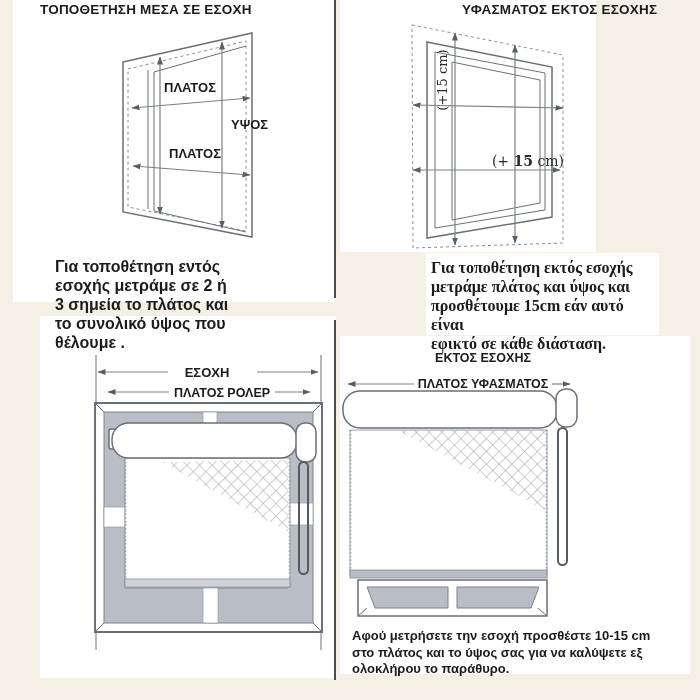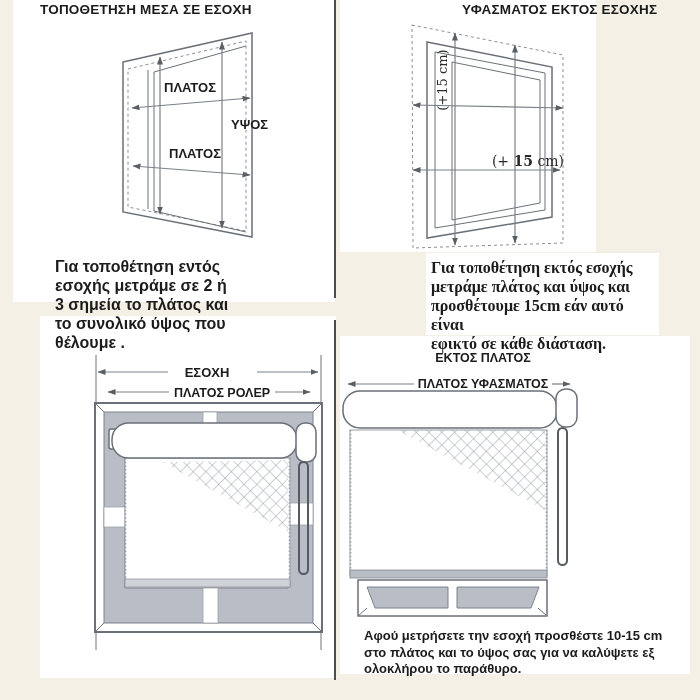--- a/index.html
+++ b/index.html
@@ -146,21 +146,21 @@
   <polygon points="203,110 77,112 203,182" fill="url(#meshA)"></polygon>
   <line class="stipple" x1="40.5" y1="108" x2="40.5" y2="237"></line>
   <line class="stipple" x1="204.5" y1="108" x2="204.5" y2="237"></line>
   <rect class="bar" x="40" y="229" width="165" height="8"></rect>
   <rect class="tube" x="24" y="79" width="11" height="20" rx="2"></rect>
   <rect class="tube" x="27" y="73" width="185" height="35" rx="16.5"></rect>
   <rect class="tube" x="211" y="73" width="20" height="39" rx="9"></rect>
   <rect class="chain" x="214" y="112" width="9" height="112" rx="4.5"></rect>
 </svg>
 
-<div class="abs heading" style="left:358px;top:351px;width:250px;">ΕΚΤΟΣ ΠΛΑΤΟΣ</div>
+<div class="abs heading" style="left:358px;top:351px;width:250px;">ΕΚΤΟΣ ΕΣΟΧΗΣ</div>
 
 <svg class="abs" style="left:340px;top:368px;" width="250" height="256" viewBox="0 0 250 256">
   <defs>
     <marker id="ah4" markerWidth="9" markerHeight="8" refX="7.5" refY="3" orient="auto-start-reverse" markerUnits="userSpaceOnUse">
       <path d="M0,0 L8,3 L0,6 Z" fill="#5a5f66"></path>
     </marker>
     <pattern id="meshB" width="9" height="9" patternUnits="userSpaceOnUse" patternTransform="rotate(45)">
       <path d="M0,0 H9 M0,0 V9" stroke="#9aa0a8" stroke-width="1" fill="none"></path>
     </pattern>
   </defs>
@@ -180,15 +180,15 @@
   <rect class="fabric" x="10" y="62" width="197" height="146"></rect>
   <polygon points="205,62 57,62 205,142" fill="url(#meshB)"></polygon>
   <line class="stipple" x1="10.5" y1="62" x2="10.5" y2="202"></line>
   <line class="stipple" x1="206.5" y1="62" x2="206.5" y2="202"></line>
   <rect class="bar2" x="10" y="202" width="197" height="8"></rect>
   <rect class="tube" x="3" y="23" width="214" height="37" rx="17"></rect>
   <rect class="tube" x="216" y="21" width="21" height="38" rx="9.5"></rect>
   <rect class="chain" x="218" y="60" width="9" height="137" rx="4.5"></rect>
 </svg>
 
-<div class="abs note-bottom" style="left:364px;top:628px;width:336px;">Αφού μετρήσετε την εσοχή προσθέστε 10-15 cm
+<div class="abs note-bottom" style="left:352px;top:628px;width:336px;">Αφού μετρήσετε την εσοχή προσθέστε 10-15 cm
 στο πλάτος και το ύψος σας για να καλύψετε εξ
 ολοκλήρου το παράθυρο.</div>
 
 </body></html>

